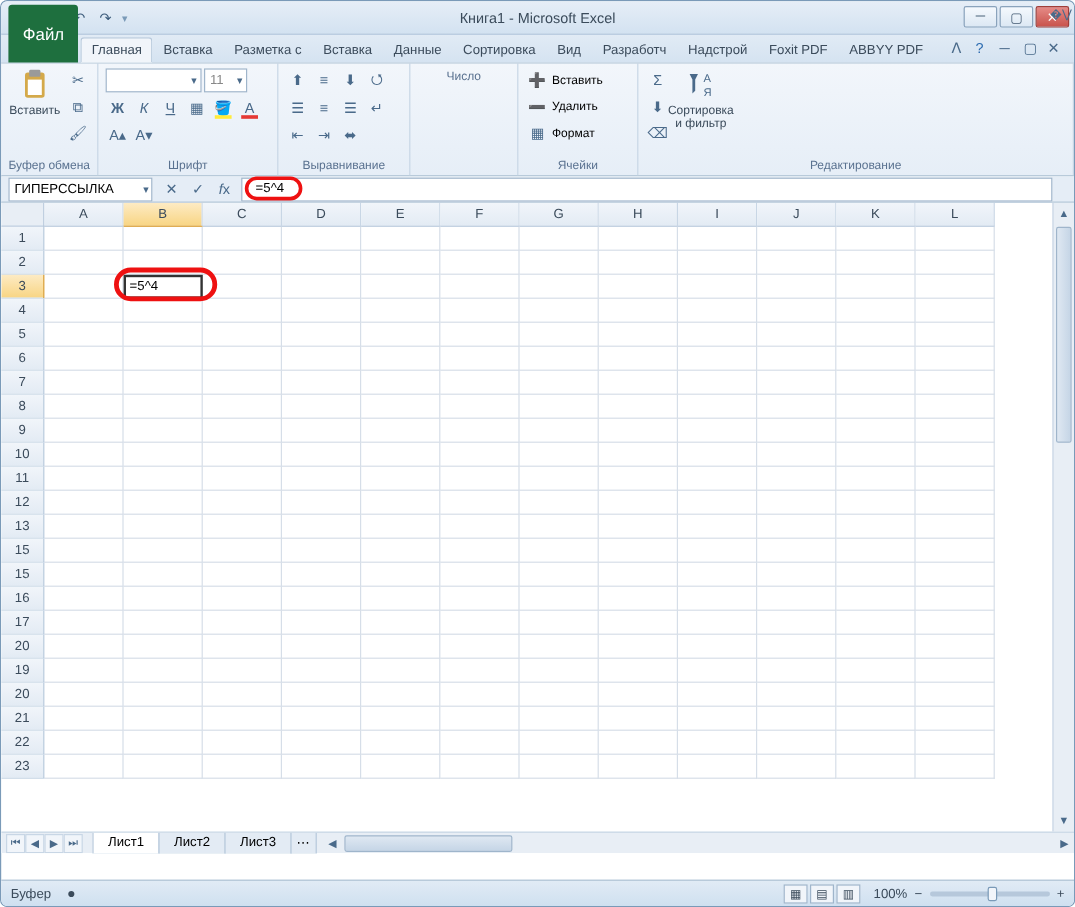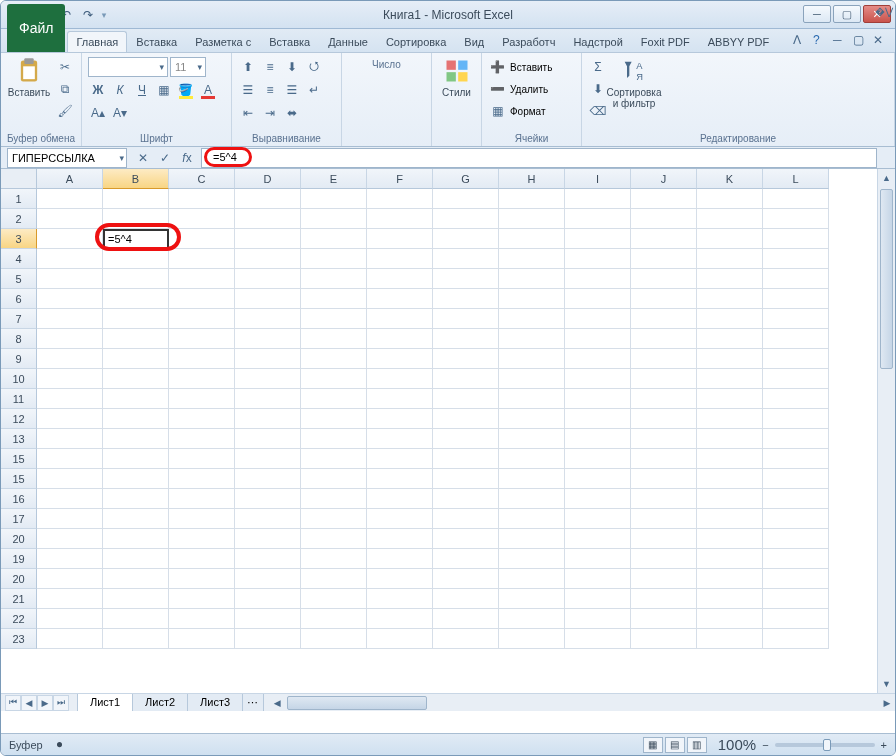--- a/index.html
+++ b/index.html
@@ -75,21 +75,21 @@
   .stab.active { background: #fff; font-weight: normal; }
   .hscroll-track { flex: 1; margin-left: 6px; position: relative; height: 16px; }
   .hscroll-track .thumb { position: absolute; top: 1px; bottom: 1px; left: 18px; width: 140px; background: linear-gradient(#dfe8f2,#c5d5e6); border: 1px solid #9fb5cb; border-radius: 2px; cursor: pointer; }
   .hscroll-track .arr { position: absolute; top: 0; bottom: 0; width: 16px; display: flex; align-items: center; justify-content: center; font-size: 9px; color: #4a6a8a; cursor: pointer; }
   
   
   .statusbar { position: absolute; bottom: 0; left: 0; right: 0; height: 22px; background: linear-gradient(#e1ebf5,#cfe0f0); border-top: 1px solid #a8bdd2; display: flex; align-items: center; padding: 0 8px; font-size: 11px; color: #3b4b5b; }
   .statusbar .spacer { flex: 1; }
   .viewbtn { width: 20px; height: 16px; border: 1px solid #9fb5cb; background: #f1f5fa; margin: 0 1px; cursor: pointer; display: flex; align-items: center; justify-content: center; font-size: 10px; }
   .zoom { display: flex; align-items: center; gap: 6px; margin-left: 10px; }
-  .zlevel { font-size: 15px; }
+  .zlevel { font-size: 11px; }
   .zslider { width: 100px; height: 4px; background: #b6c8db; position: relative; border-radius: 2px; }
   .zslider .zthumb { position: absolute; left: 48px; top: -4px; width: 8px; height: 12px; background: #f1f5fa; border: 1px solid #7a9ab8; border-radius: 2px; cursor: pointer; }
 </style>
 </head>
 <body>
 
 <div class="titlebar">
   <div class="excel-icon"></div>
   <div class="qat">
     <div class="qbtn">💾</div>
@@ -196,34 +196,20 @@
         <div class="smallbtn">⬌</div>
       </div>
     </div>
     <div class="rgroup-label">Выравнивание</div>
   </div>
 
   <div class="rgroup" style="width:90px">
     <div class="rgroup-label">Число</div>
   </div>
 
-  <div class="rgroup" style="width:50px">
-    <div class="rgroup-body">
-      <div class="bigbtn">
-        <svg class="bicon" viewBox="0 0 24 24">
-            <rect x="3" y="3" width="8" height="8" fill="#e57373"></rect>
-            <rect x="13" y="3" width="8" height="8" fill="#64b5f6"></rect>
-            <rect x="3" y="13" width="8" height="8" fill="#81c784"></rect>
-            <rect x="13" y="13" width="8" height="8" fill="#ffd54f"></rect>
-          </svg>
-        <div class="blabel">Стили</div>
-      </div>
-    </div>
-    <div class="rgroup-label"></div>
-  </div>
 
   <div class="rgroup" style="width:100px">
     <div class="rgroup-body" style="flex-direction:column;gap:2px">
       <div class="minirow" style="align-items:center">
           <span class="smallbtn">➕</span>
           <span style="font-size:10px">Вставить</span>
         </div>
       <div class="minirow" style="align-items:center">
           <span class="smallbtn">➖</span>
           <span style="font-size:10px">Удалить</span>

